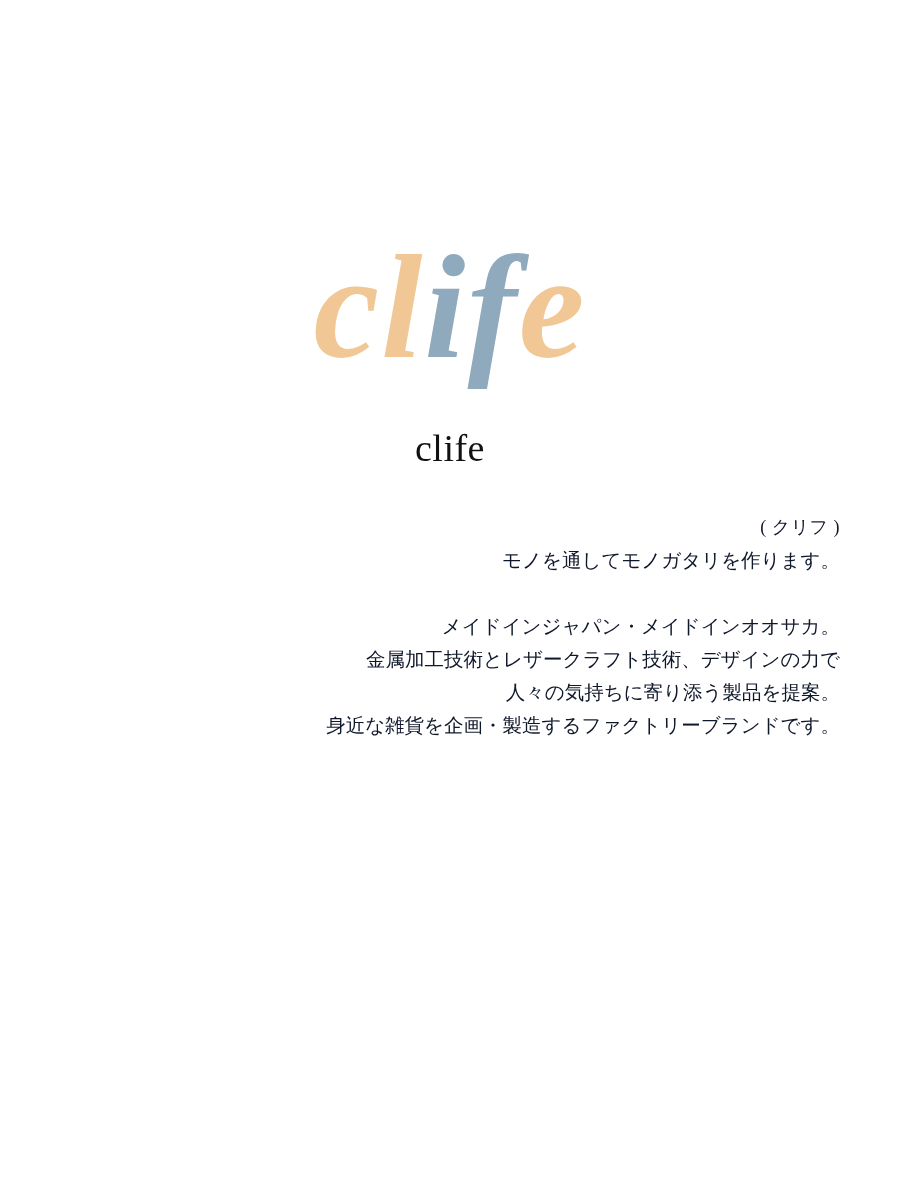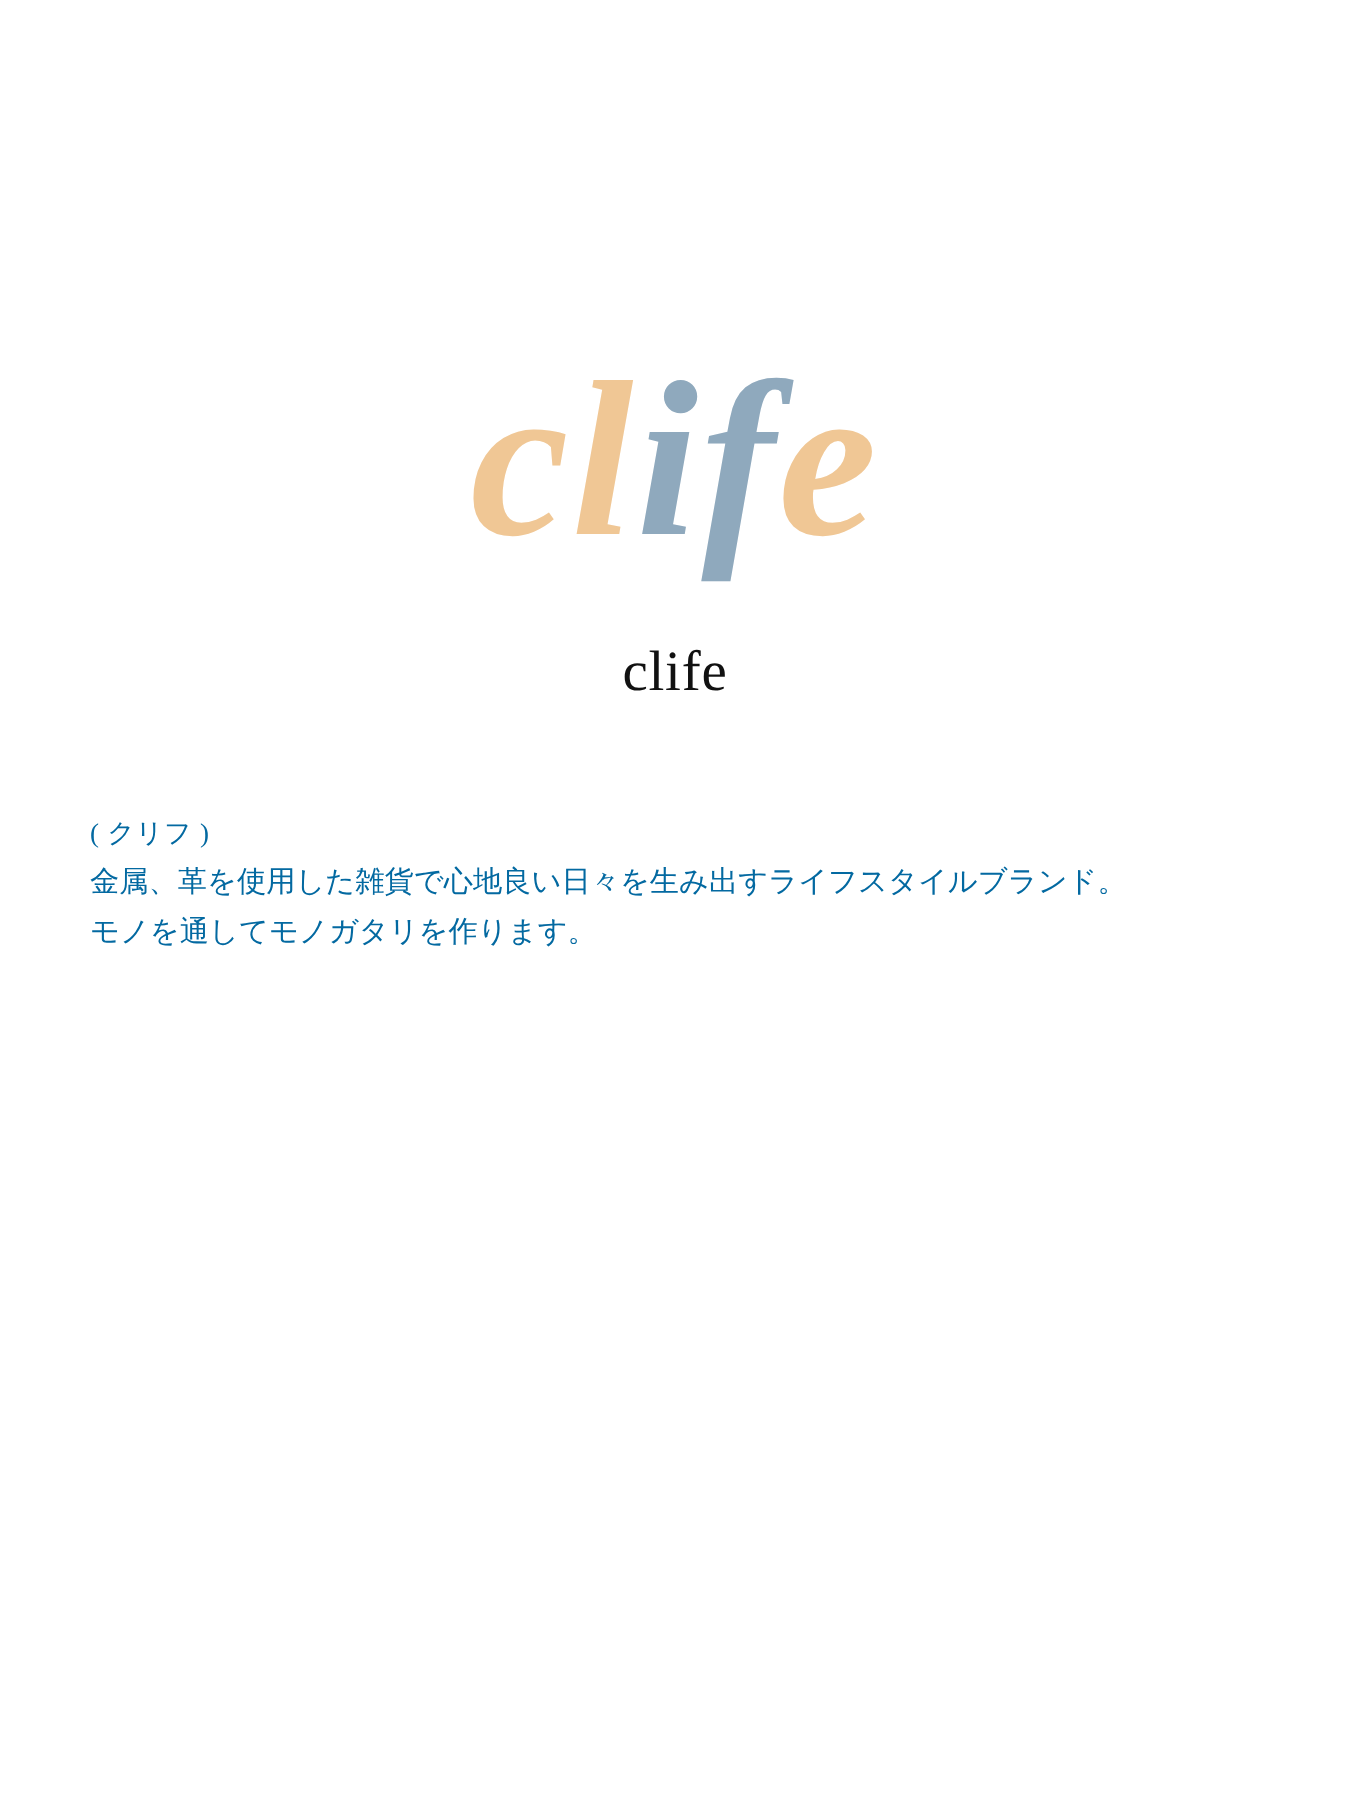--- a/index.html
+++ b/index.html
@@ -54,26 +54,26 @@
     margin-top: 46px;
     font-size: 38px;
     line-height: 1.1;
     font-weight: 400;
     letter-spacing: 0.5px;
     color: #111111;
   }
 
   
   .copy {
-    margin-top: 44px;
+    margin-top: 16px;
     width: 780px;
-    text-align: left;
+    text-align: right;
     font-size: 19.5px;
     line-height: 33px;
-    color: #0369a1;
+    color: #0f172a;
     font-family: "Liberation Serif", "DejaVu Serif", serif;
   }
   .copy p {
     margin: 0;
   }
   .copy .block + .block {
     margin-top: 33px;
   }
   .reading {
     font-size: 18px;
@@ -90,20 +90,25 @@
       <span class="c">c</span><span class="l">l</span><span class="i">i</span><span class="f">f</span><span class="e">e</span>
     </div>
   </div>
 
   <h1 class="brand-name">clife</h1>
 
   <div class="copy">
 
     <div class="block">
       <p class="reading">( クリフ )</p>
-      <p>金属、革を使用した雑貨で心地良い日々を生み出すライフスタイルブランド。</p>
       <p>モノを通してモノガタリを作ります。</p>
     </div>
 
 
+    <div class="block">
+      <p>メイドインジャパン・メイドインオオサカ。</p>
+      <p>金属加工技術とレザークラフト技術、デザインの力で</p>
+      <p>人々の気持ちに寄り添う製品を提案。</p>
+      <p>身近な雑貨を企画・製造するファクトリーブランドです。</p>
+    </div>
 
   </div>
 </div>
 
 </body></html>

